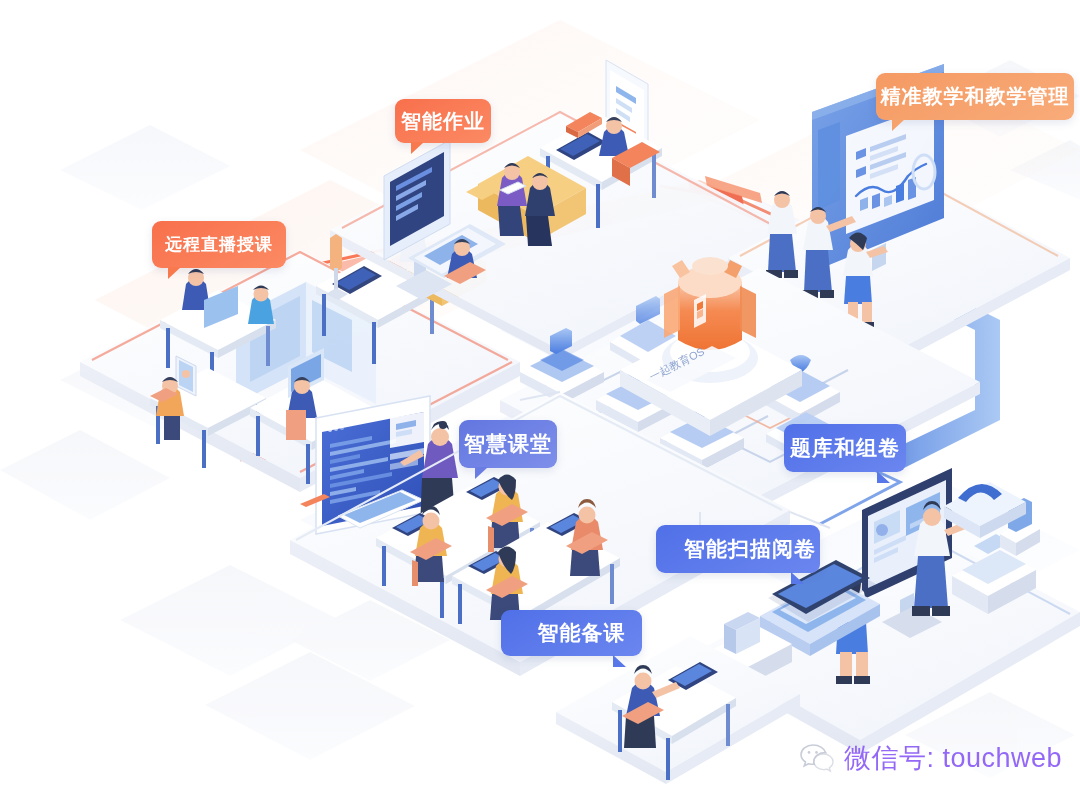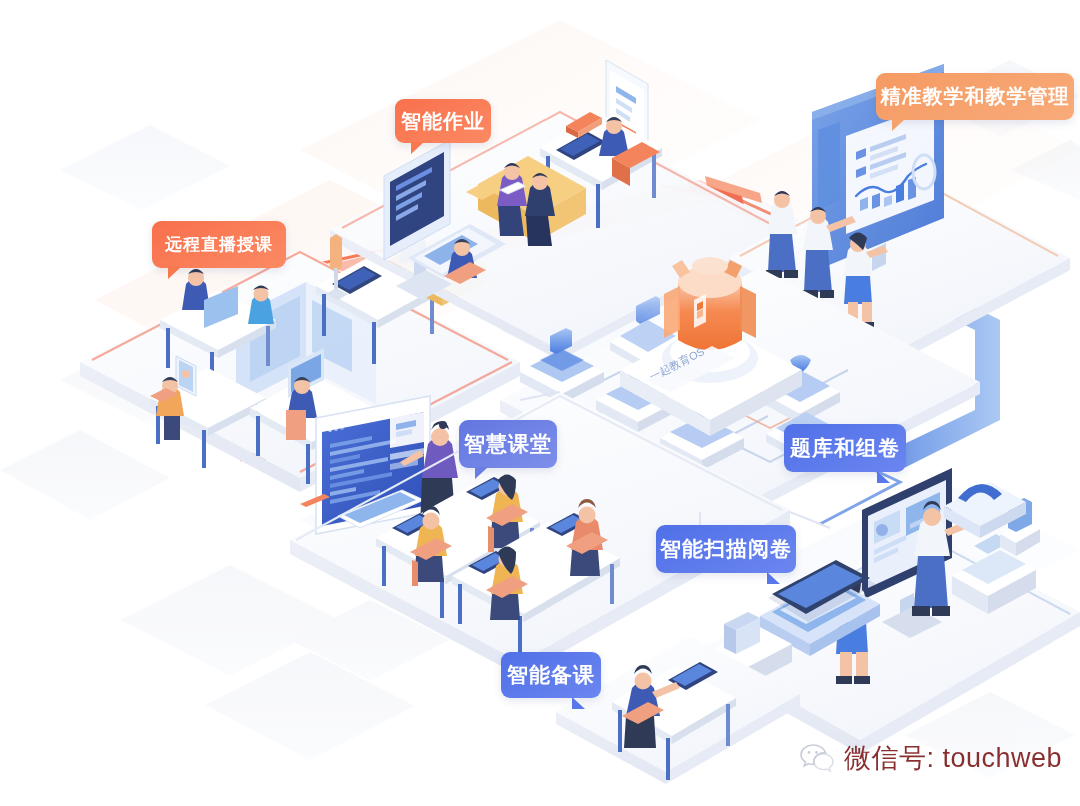--- a/index.html
+++ b/index.html
@@ -41,21 +41,21 @@
   .bg-blue{background:linear-gradient(150deg,#5070e8 0%,#6b86ef 100%);}
   .bg-blue.tail-right .tail{border-color:transparent transparent transparent #5878ea;}
 
   .bg-periwinkle{background:linear-gradient(150deg,#6276e0 0%,#7e8fea 100%);}
   .bg-periwinkle.tail-left .tail{border-color:#6a7de3 transparent transparent transparent;}
 
   
   #watermark{
     position:absolute;right:18px;bottom:30px;
     display:flex;align-items:center;gap:10px;
-    color:#7f1d1d;z-index:60;
+    color:#8b5cf6;z-index:60;
     font-size:27px;letter-spacing:.5px;
   }
   #watermark .wm-icon{width:34px;height:30px;flex:0 0 auto;}
   #watermark .wm-text{opacity:.92;}
 </style>
 </head>
 <body>
 
 <div id="stage">
 
@@ -729,26 +729,26 @@
   <div class="badge bg-periwinkle tail-left" style="left:459px;top:420px;width:98px;height:48px;font-size:21px;">
     <span>智慧课堂</span>
     <span class="tail"></span>
   </div>
 
   <div class="badge bg-blue tail-right" style="left:784px;top:424px;width:122px;height:48px;font-size:21px;">
     <span>题库和组卷</span>
     <span class="tail"></span>
   </div>
 
-  <div class="badge bg-blue tail-right" style="left:656px;top:525px;width:140px;height:48px;font-size:21px;">
+  <div class="badge bg-blue tail-right" style="left:656px;top:525px;width:140px;height:48px;font-size:21px;padding-left:24px;">
     <span>智能扫描阅卷</span>
     <span class="tail"></span>
   </div>
 
-  <div class="badge bg-blue tail-right" style="left:501px;top:652px;width:100px;height:46px;font-size:21px;">
+  <div class="badge bg-blue tail-right" style="left:501px;top:610px;width:121px;height:46px;font-size:21px;padding-left:20px;">
     <span>智能备课</span>
     <span class="tail"></span>
   </div>
 
   <div id="watermark">
     <svg class="wm-icon" viewBox="0 0 34 30">
       <path d="M13 2C6.4 2 1 6.3 1 11.6c0 3 1.8 5.7 4.5 7.4L4.2 23l4.4-2.3c1.4.4 2.9.6 4.4.6.4 0 .8 0 1.2-.05
                -.3-.8-.45-1.7-.45-2.6 0-5 4.8-9 10.7-9 .45 0 .9.03 1.35.08C24.6 5.6 19.4 2 13 2z" fill="none" stroke="#c9cdd8" stroke-width="1.6"></path>
       <circle cx="9" cy="9.4" r="1.3" fill="#c9cdd8"></circle>
       <circle cx="16.5" cy="9.4" r="1.3" fill="#c9cdd8"></circle>

